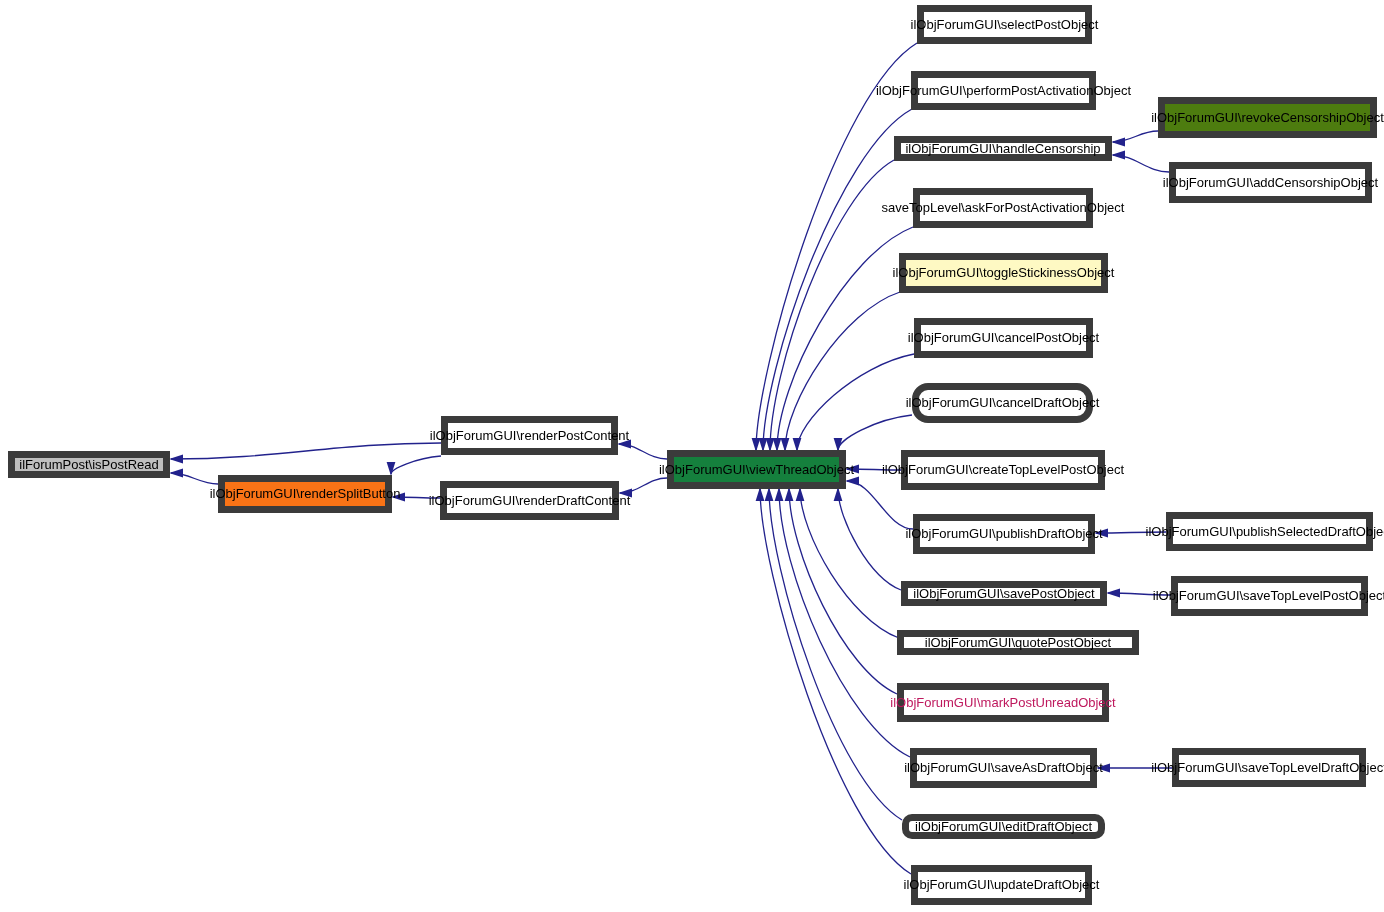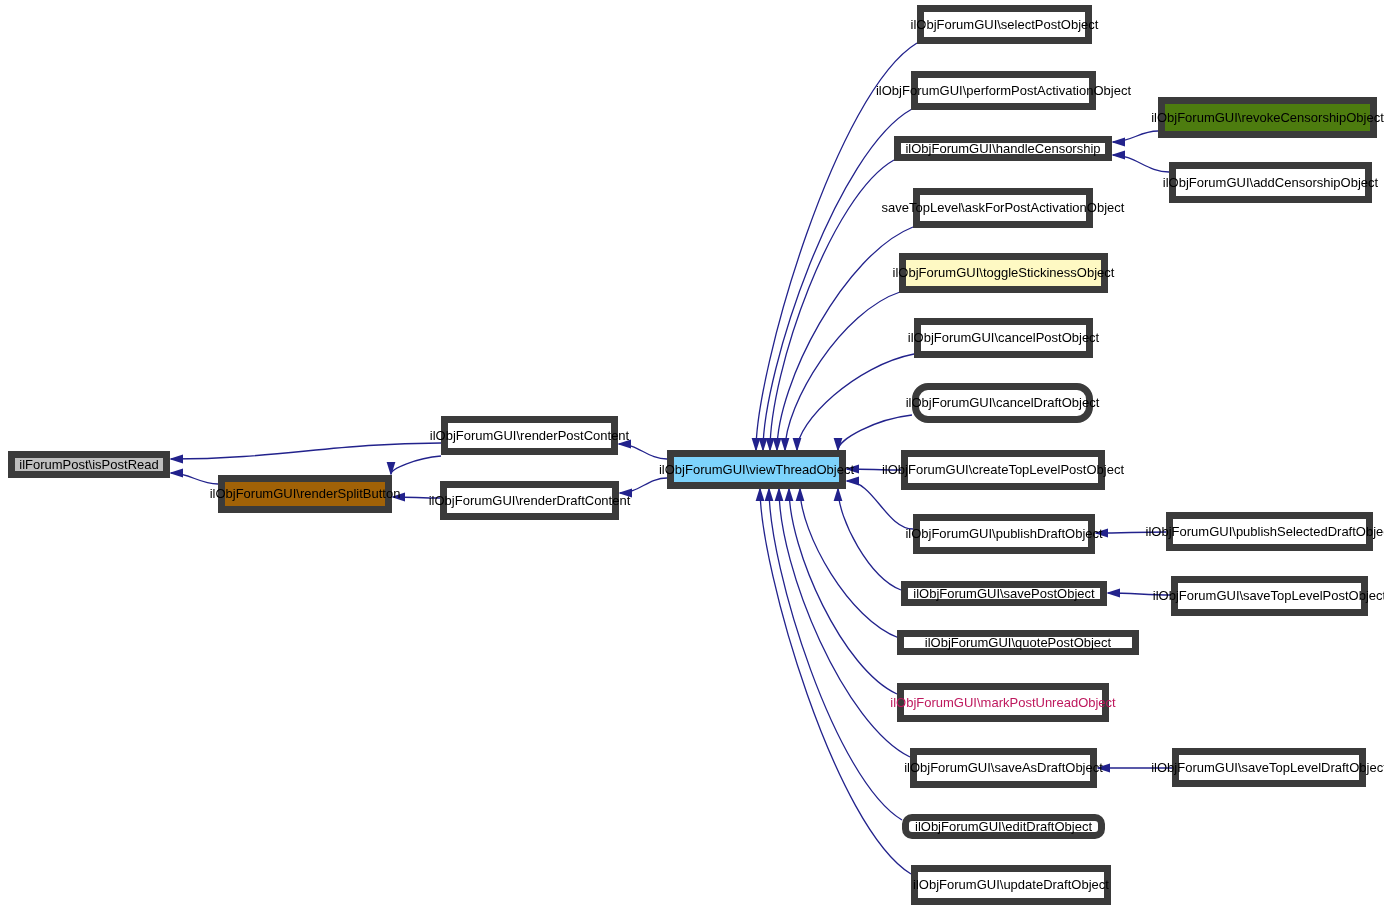--- a/index.html
+++ b/index.html
@@ -73,33 +73,33 @@
         <path d="M1169,172 C1146.6,172 1135.4,155 1113,155" fill="none" stroke="#22228c" stroke-width="1.3" marker-end="url(#arrowhead)"></path>
         <path d="M1166,532 C1138,532 1124,533 1096,533" fill="none" stroke="#22228c" stroke-width="1.3" marker-end="url(#arrowhead)"></path>
         <path d="M1171,595 C1145.8,595 1133.2,593 1108,593" fill="none" stroke="#22228c" stroke-width="1.3" marker-end="url(#arrowhead)"></path>
         <path d="M1172,768 C1142.4,768 1127.6,768 1098,768" fill="none" stroke="#22228c" stroke-width="1.3" marker-end="url(#arrowhead)"></path>
       </g>
   </svg>
 
 <div class="node highlighted" style="left: 8px; top: 451px; width: 162px; height: 27px; border-color: rgb(59, 59, 59); background: rgb(191, 191, 191); color: rgb(0, 0, 0);">
       <span>ilForumPost\isPostRead</span>
     </div>
-    <div class="node" style="left: 218px; top: 475px; width: 174px; height: 38px; border-color: rgb(59, 59, 59); background: #a16207; color: rgb(0, 0, 0);">
+    <div class="node" style="left: 218px; top: 475px; width: 174px; height: 38px; border-color: rgb(59, 59, 59); background: #f97316; color: rgb(0, 0, 0);">
       <span>ilObjForumGUI\renderSplit</span>
       <span>Button</span>
     </div>
     <div class="node" style="left: 441px; top: 416px; width: 177px; height: 39px; border-color: rgb(59, 59, 59); background: rgb(255, 255, 255); color: rgb(0, 0, 0);">
       <span>ilObjForumGUI\renderPost</span>
       <span>Content</span>
     </div>
     <div class="node" style="left: 440px; top: 481px; width: 179px; height: 39px; border-color: rgb(59, 59, 59); background: rgb(255, 255, 255); color: rgb(0, 0, 0);">
       <span>ilObjForumGUI\renderDraft</span>
       <span>Content</span>
     </div>
-    <div class="node" style="left: 667px; top: 450px; width: 179px; height: 39px; border-color: rgb(59, 59, 59); background: #7dd3fc; color: rgb(0, 0, 0);">
+    <div class="node" style="left: 667px; top: 450px; width: 179px; height: 39px; border-color: rgb(59, 59, 59); background: #15803d; color: rgb(0, 0, 0);">
       <span>ilObjForumGUI\viewThread</span>
       <span>Object</span>
     </div>
     <div class="node" style="left: 917px; top: 5px; width: 175px; height: 39px; border-color: rgb(59, 59, 59); background: rgb(255, 255, 255); color: rgb(0, 0, 0);">
       <span>ilObjForumGUI\selectPost</span>
       <span>Object</span>
     </div>
     <div class="node" style="left: 911px; top: 71px; width: 185px; height: 39px; border-color: rgb(59, 59, 59); background: rgb(255, 255, 255); color: rgb(0, 0, 0);">
       <span>ilObjForumGUI\performPost</span>
       <span>ActivationObject</span>
@@ -161,17 +161,17 @@
       <span>ilObjForumGUI\saveAsDraft</span>
       <span>Object</span>
     </div>
     <div class="node" style="left: 1172px; top: 748px; width: 194px; height: 39px; border-color: rgb(59, 59, 59); background: rgb(255, 255, 255); color: rgb(0, 0, 0);">
       <span>ilObjForumGUI\saveTopLevel</span>
       <span>DraftObject</span>
     </div>
     <div class="node" style="left: 902px; top: 814px; width: 203px; height: 25px; border-color: rgb(59, 59, 59); background: rgb(255, 255, 255); color: rgb(0, 0, 0); border-radius: 10px;">
       <span>ilObjForumGUI\editDraftObject</span>
     </div>
-    <div class="node" style="left: 911px; top: 865px; width: 200px; height: 40px; border-color: rgb(59, 59, 59); background: rgb(255, 255, 255); color: rgb(0, 0, 0);">
+    <div class="node" style="left: 911px; top: 865px; width: 181px; height: 40px; border-color: rgb(59, 59, 59); background: rgb(255, 255, 255); color: rgb(0, 0, 0);">
       <span>ilObjForumGUI\updateDraft</span>
       <span>Object</span>
     </div>
   </div>
 
 </body></html>

